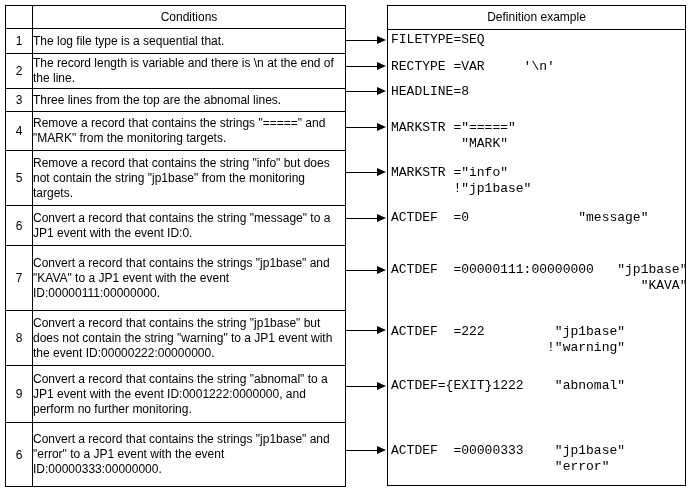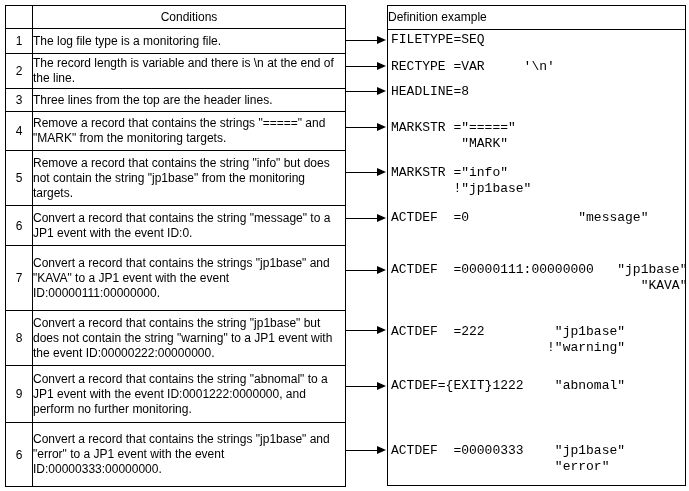--- a/index.html
+++ b/index.html
@@ -49,21 +49,21 @@
     left: 387px;
     top: 5px;
     width: 297px;
     height: 479px;
     border: 1px solid #000000;
   }
   .defbox-header {
     height: 23px;
     line-height: 23px;
     border-bottom: 1px solid #000000;
-    text-align: left;
+    text-align: center;
     font-size: 12px;
   }
   pre.def {
     position: absolute;
     margin: 0;
     font-family: "Liberation Mono", "DejaVu Sans Mono", monospace;
     font-size: 13px;
     line-height: 16px;
     white-space: pre;
     left: 391px;
@@ -105,29 +105,29 @@
         <col style="width:27px">
         <col style="width:313px">
       </colgroup>
     <tbody>
         <tr style="height:23px">
       <th></th>
       <th class="cond-header">Conditions</th>
     </tr>
     <tr style="height:25px">
       <td class="num-cell">1</td>
-      <td class="cond-cell">The log file type is a monitoring file.</td>
+      <td class="cond-cell">The log file type is a sequential that.</td>
     </tr>
     <tr style="height:35px">
       <td class="num-cell">2</td>
       <td class="cond-cell">The record length is variable and there is \n at the end of the line.</td>
     </tr>
     <tr style="height:23px">
       <td class="num-cell">3</td>
-      <td class="cond-cell">Three lines from the top are the header lines.</td>
+      <td class="cond-cell">Three lines from the top are the abnomal lines.</td>
     </tr>
     <tr style="height:39px">
       <td class="num-cell">4</td>
       <td class="cond-cell">Remove a record that contains the strings "=====" and "MARK" from the monitoring targets.</td>
     </tr>
     <tr style="height:55px">
       <td class="num-cell">5</td>
       <td class="cond-cell">Remove a record that contains the string "info" but does not contain the string "jp1base" from the monitoring targets.</td>
     </tr>
     <tr style="height:40px">

